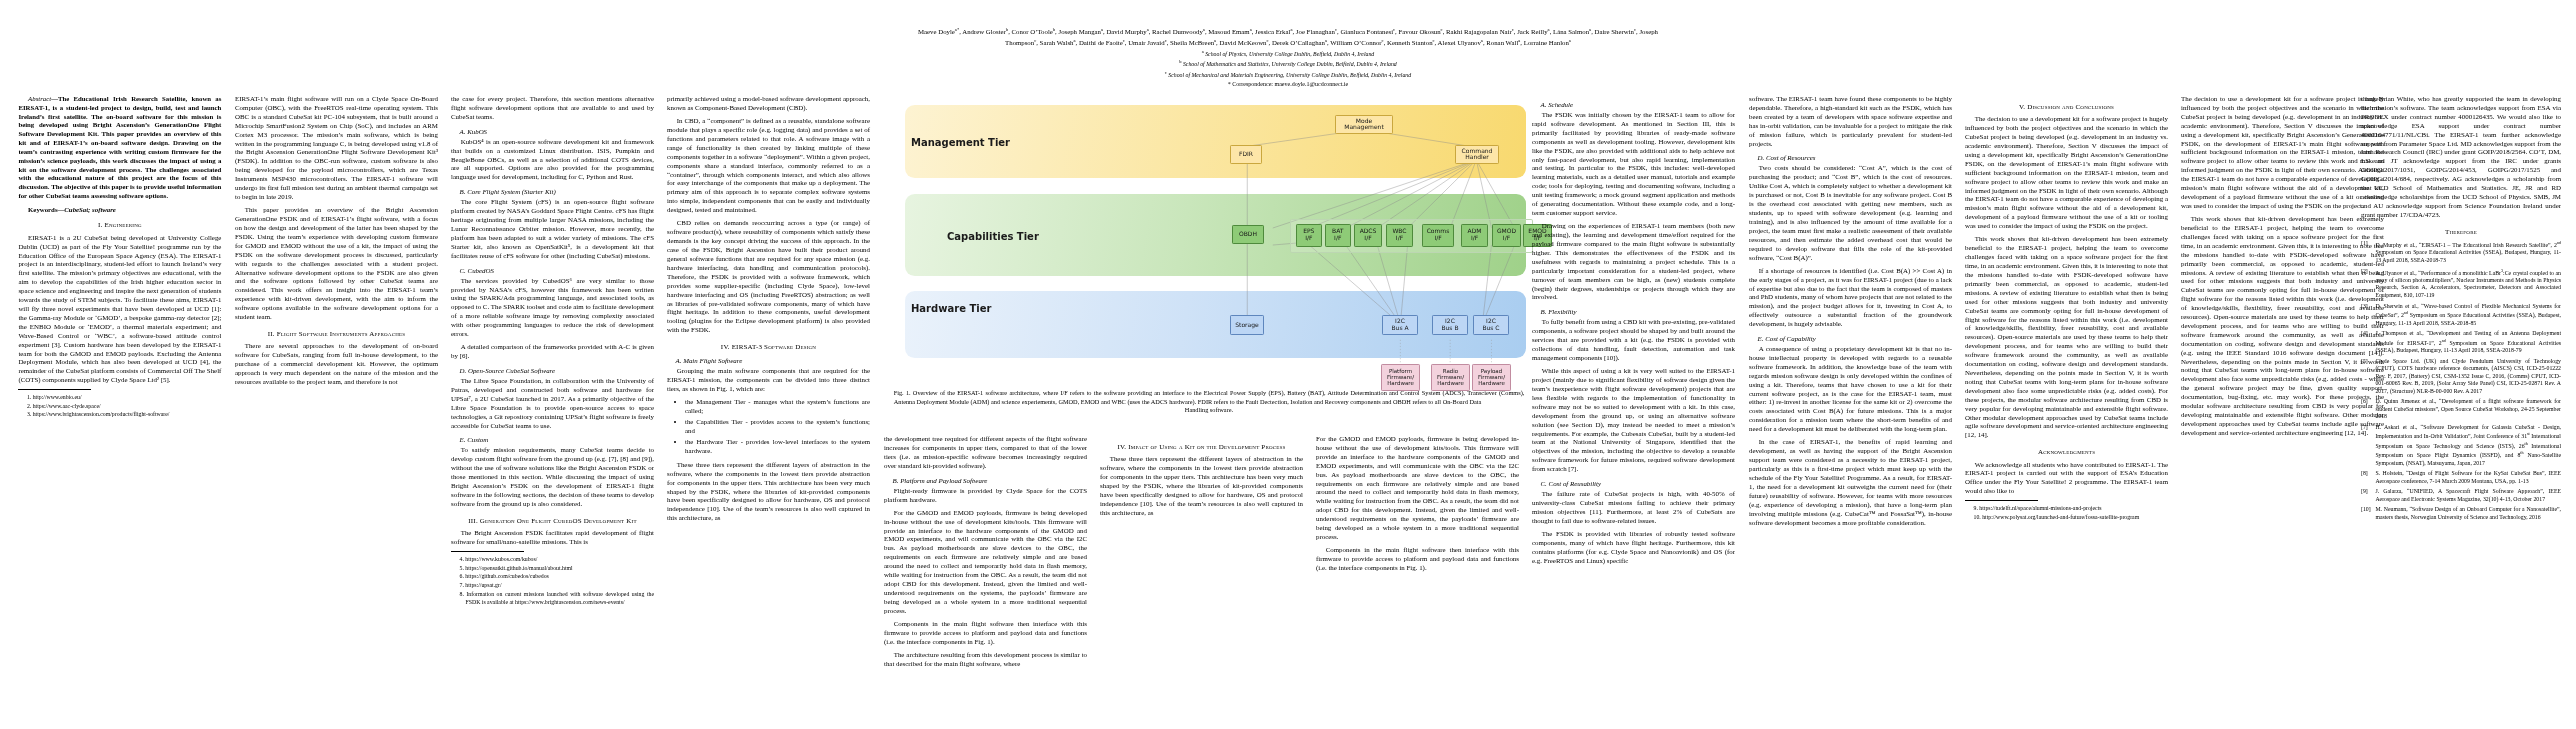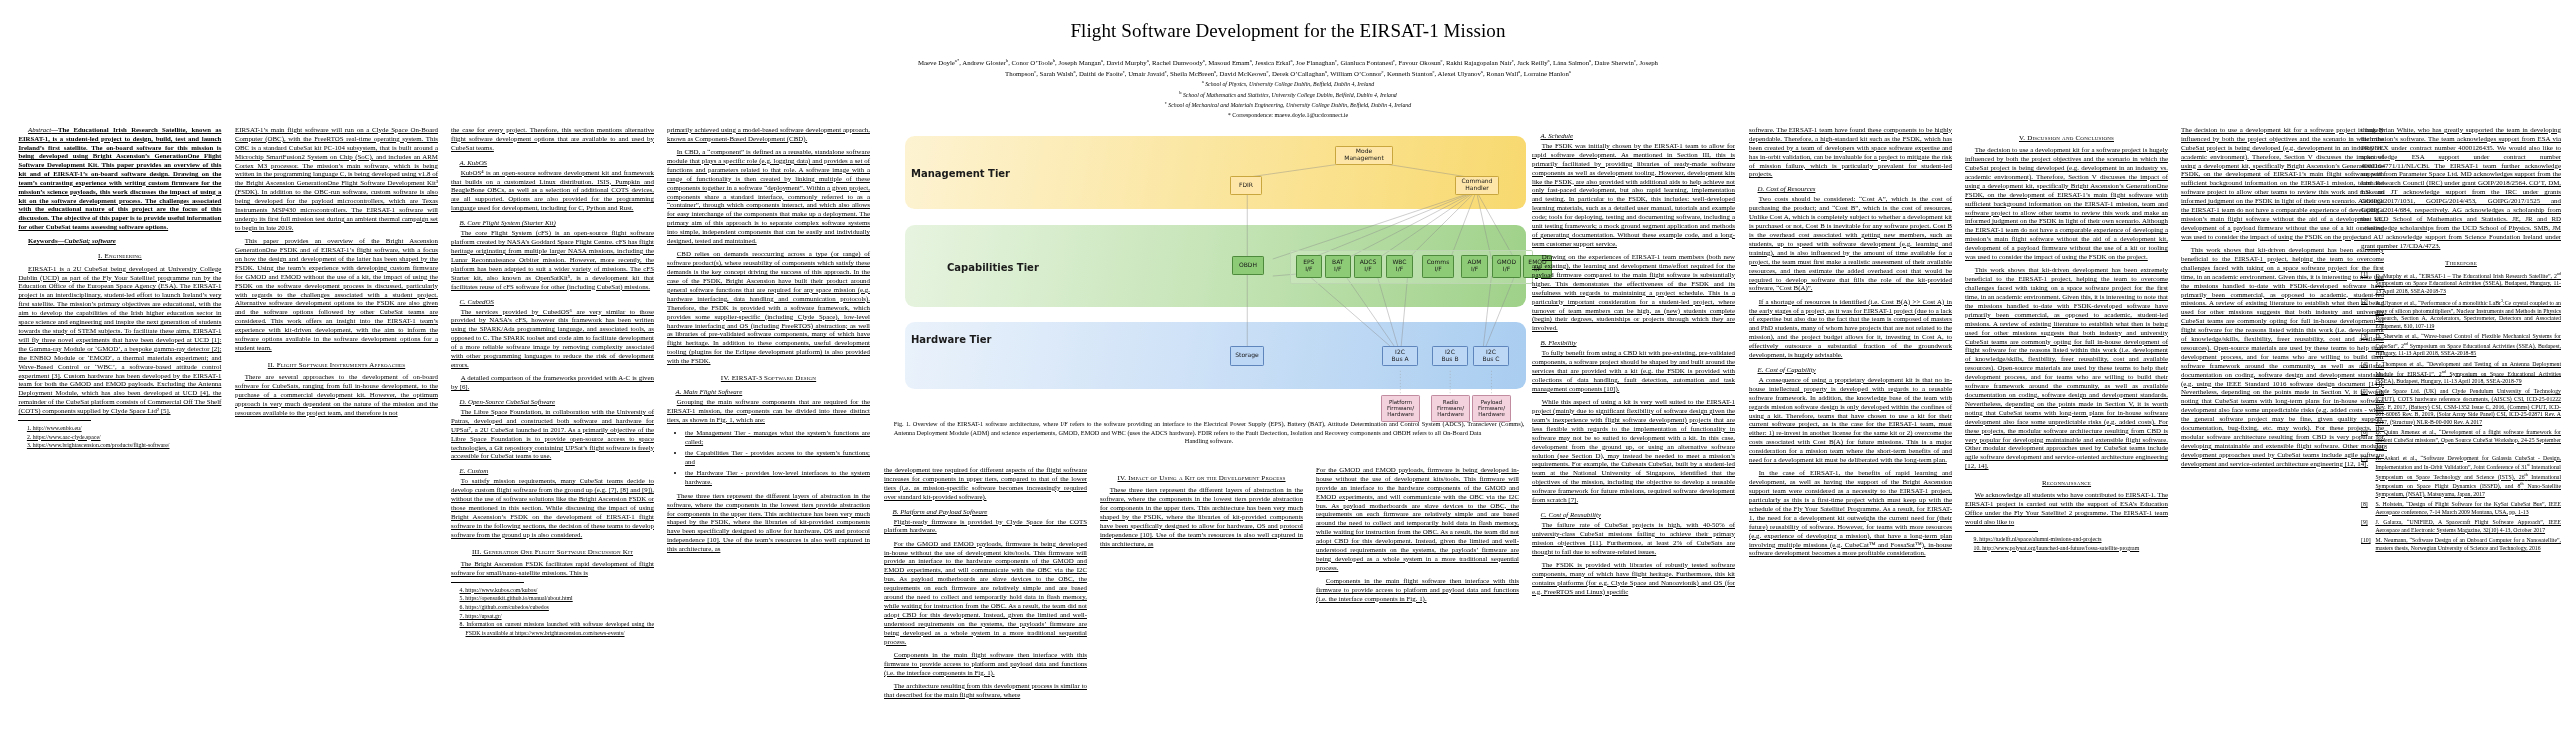--- a/index.html
+++ b/index.html
@@ -10,21 +10,21 @@
   .titleblock{width:784px;margin:0 auto 0 auto;text-align:center;}
   .paper-title{font-size:19px;line-height:1.18;font-weight:400;margin:8.5px 0 0 0;letter-spacing:0.1px;}
   .authors{font-size:6.8px;line-height:1.5;margin-top:16px;text-align:center;padding:0 8.5px;}
   .authors sup{font-size:4.6px;vertical-align:super;}
   .affil{font-size:5.8px;font-style:italic;line-height:1.55;margin-top:0.6px;}
   .affil sup{font-style:normal;font-size:4.5px;}
   .corr{font-size:6px;line-height:1.5;margin-top:0.6px;}
 
   
   .cols{position:relative;margin-top:6px;}
-  .col{position:absolute;top:0;width:203px;text-align:justify;text-decoration:underline;}
+  .col{position:absolute;top:0;width:203px;text-align:justify;}
   .col.c1{left:2.4px;}
   .col.c2{left:219px;}
   .col.c3{left:435px;}
   .col.c4{left:651px;}
   .col.c5{left:868px;}
   .col.c6{left:1084px;}
   .col.c7{left:1300px;}
   .col.c8{left:1516px;}
   .col.c9{left:1733px;}
   .col.c10{left:1949px;}
@@ -72,21 +72,20 @@
   .figcap{font-size:6.3px;line-height:1.32;text-align:justify;margin-top:4.9px;padding:0 9.7px;}
   .figcap .last{display:block;text-align:center;}
   svg.links{position:absolute;left:0;top:0;width:650px;height:286px;pointer-events:none;}
 </style>
 </head>
 <body>
 
 <div class="page">
 
   <div class="titleblock">
-    <h1 class="paper-title">Flight Software Development for the EIRSAT-1 Mission</h1>
     <div class="authors"><span id="authors-slot">Maeve Doyle<sup>a*</sup>, Andrew Gloster<sup>b</sup>, Conor O’Toole<sup>b</sup>, Joseph Mangan<sup>a</sup>, David Murphy<sup>a</sup>, Rachel Dunwoody<sup>a</sup>, Masoud Emam<sup>a</sup>, Jessica Erkal<sup>a</sup>, Joe Flanaghan<sup>c</sup>, Gianluca Fontanesi<sup>c</sup>, Favour Okosun<sup>c</sup>, Rakhi Rajagopalan Nair<sup>c</sup>, Jack Reilly<sup>a</sup>, Lána Salmon<sup>a</sup>, Daire Sherwin<sup>c</sup>, Joseph Thompson<sup>c</sup>, Sarah Walsh<sup>a</sup>, Daithí de Faoite<sup>c</sup>, Umair Javaid<sup>c</sup>, Sheila McBreen<sup>a</sup>, David McKeown<sup>c</sup>, Derek O’Callaghan<sup>a</sup>, William O’Connor<sup>c</sup>, Kenneth Stanton<sup>c</sup>, Alexei Ulyanov<sup>a</sup>, Ronan Wall<sup>a</sup>, Lorraine Hanlon<sup>a</sup></span></div>
     <div class="affil"><sup>a</sup> <span id="affil-a">School of Physics, University College Dublin, Belfield, Dublin 4, Ireland</span></div>
     <div class="affil"><sup>b</sup> <span id="affil-b">School of Mathematics and Statistics, University College Dublin, Belfield, Dublin 4, Ireland</span></div>
     <div class="affil"><sup>c</sup> <span id="affil-c">School of Mechanical and Materials Engineering, University College Dublin, Belfield, Dublin 4, Ireland</span></div>
     <div class="corr">* Correspondence: maeve.doyle.1@ucdconnect.ie</div>
   </div>
 
   <div class="cols">
 
     <div class="col c1">
@@ -115,21 +114,21 @@
       <p>KubOS⁴ is an open-source software development kit and framework that builds on a customized Linux distribution. ISIS, Pumpkin and BeagleBone OBCs, as well as a selection of additional COTS devices, are all supported. Options are also provided for the programming language used for development, including for C, Python and Rust.</p>
       <h3 class="sub">B. Core Flight System (Starter Kit)</h3>
       <p>The core Flight System (cFS) is an open-source flight software platform created by NASA’s Goddard Space Flight Centre. cFS has flight heritage originating from multiple larger NASA missions, including the Lunar Reconnaissance Orbiter mission. However, more recently, the platform has been adapted to suit a wider variety of missions. The cFS Starter kit, also known as OpenSatKit⁵, is a development kit that facilitates reuse of cFS software for other (including CubeSat) missions.</p>
       <h3 class="sub">C. CubedOS</h3>
       <p>The services provided by CubedOS⁶ are very similar to those provided by NASA’s cFS, however this framework has been written using the SPARK/Ada programming language, and associated tools, as opposed to C. The SPARK toolset and code aim to facilitate development of a more reliable software image by removing complexity associated with other programming languages to reduce the risk of development errors.</p>
       <p>A detailed comparison of the frameworks provided with A-C is given by [6].</p>
       <h3 class="sub">D. Open-Source CubeSat Software</h3>
       <p>The Libre Space Foundation, in collaboration with the University of Patras, developed and constructed both software and hardware for UPSat⁷, a 2U CubeSat launched in 2017. As a primarily objective of the Libre Space Foundation is to provide open-source access to space technologies, a Git repository containing UPSat’s flight software is freely accessible for CubeSat teams to use.</p>
       <h3 class="sub">E. Custom</h3>
       <p>To satisfy mission requirements, many CubeSat teams decide to develop custom flight software from the ground up (e.g. [7], [8] and [9]), without the use of software solutions like the Bright Ascension FSDK or those mentioned in this section. While discussing the impact of using Bright Ascension’s FSDK on the development of EIRSAT-1 flight software in the following sections, the decision of these teams to develop software from the ground up is also considered.</p>
-      <h2 class="sec">III.   Generation One Flight Software Discussion Kit</h2>
+      <h2 class="sec">III.   Generation One Flight CubedOS Development Kit</h2>
       <p>The Bright Ascension FSDK facilitates rapid development of flight software for small/nano-satellite missions. This is</p>
       <div class="fnrule"></div>
       <div class="fnlist">
         <div>4. https://www.kubos.com/kubos/</div>
         <div>5. https://opensatkit.github.io/manual/about.html</div>
         <div>6. https://github.com/cubedos/cubedos</div>
         <div>7. https://upsat.gr/</div>
         <div>8. Information on current missions launched with software developed using the FSDK is available at https://www.brightascension.com/news-events/</div>
       </div>
     </div>
@@ -279,21 +278,21 @@
       <p>If a shortage of resources is identified (i.e. Cost B(A) &gt;&gt; Cost A) in the early stages of a project, as it was for EIRSAT-1 project (due to a lack of expertise but also due to the fact that the team is composed of masters and PhD students, many of whom have projects that are not related to the mission), and the project budget allows for it, investing in Cost A, to effectively outsource a substantial fraction of the groundwork development, is hugely advisable.</p>
       <h3 class="sub">E. Cost of Capability</h3>
       <p>A consequence of using a proprietary development kit is that no in-house intellectual property is developed with regards to a reusable software framework. In addition, the knowledge base of the team with regards mission software design is only developed within the confines of using a kit. Therefore, teams that have chosen to use a kit for their current software project, as is the case for the EIRSAT-1 team, must either: 1) re-invest in another license for the same kit or 2) overcome the costs associated with Cost B(A) for future missions. This is a major consideration for a mission team where the short-term benefits of and need for a development kit must be deliberated with the long-term plan.</p>
       <p>In the case of EIRSAT-1, the benefits of rapid learning and development, as well as having the support of the Bright Ascension support team were considered as a necessity to the EIRSAT-1 project, particularly as this is a first-time project which must keep up with the schedule of the Fly Your Satellite! Programme. As a result, for EIRSAT-1, the need for a development kit outweighs the current need for (their future) reusability of software. However, for teams with more resources (e.g. experience of developing a mission), that have a long-term plan involving multiple missions (e.g. CubeCat™ and FossaSat™), in-house software development becomes a more profitable consideration.</p>
     </div>
 
     <div class="col c10">
       <h2 class="sec">V.   Discussion and Conclusions</h2>
       <p>The decision to use a development kit for a software project is hugely influenced by both the project objectives and the scenario in which the CubeSat project is being developed (e.g. development in an industry vs. academic environment). Therefore, Section V discusses the impact of using a development kit, specifically Bright Ascension’s GenerationOne FSDK, on the development of EIRSAT-1’s main flight software with sufficient background information on the EIRSAT-1 mission, team and software project to allow other teams to review this work and make an informed judgment on the FSDK in light of their own scenario. Although the EIRSAT-1 team do not have a comparable experience of developing a mission’s main flight software without the aid of a development kit, development of a payload firmware without the use of a kit or tooling was used to consider the impact of using the FSDK on the project.</p>
       <p>This work shows that kit-driven development has been extremely beneficial to the EIRSAT-1 project, helping the team to overcome challenges faced with taking on a space software project for the first time, in an academic environment. Given this, it is interesting to note that the missions handled to-date with FSDK-developed software have primarily been commercial, as opposed to academic, student-led missions. A review of existing literature to establish what then is being used for other missions suggests that both industry and university CubeSat teams are commonly opting for full in-house development of flight software for the reasons listed within this work (i.e. development of knowledge/skills, flexibility, freer reusability, cost and available resources). Open-source materials are used by these teams to help their development process, and for teams who are willing to build their software framework around the community, as well as available documentation on coding, software design and development standards. Nevertheless, depending on the points made in Section V, it is worth noting that CubeSat teams with long-term plans for in-house software development also face some unpredictable risks (e.g. added costs). For these projects, the modular software architecture resulting from CBD is very popular for developing maintainable and extensible flight software. Other modular development approaches used by CubeSat teams include agile software development and service-oriented architecture engineering [12, 14].</p>
-      <h2 class="sec">Reconnaissance</h2>
+      <h2 class="sec">Acknowledgments</h2>
       <p>We acknowledge all students who have contributed to EIRSAT-1. The EIRSAT-1 project is carried out with the support of ESA’s Education Office under the Fly Your Satellite! 2 programme. The EIRSAT-1 team would also like to</p>
       <div class="fnrule"></div>
       <div class="fnlist">
         <div>9. https://tudelft.nl/space/alumni-missions-and-projects</div>
         <div>10. http://www.polysat.org/launched-and-future/fossa-satellite-program</div>
       </div>
     </div>
 
     <div class="col c11">
       <p class="noind">The decision to use a development kit for a software project is hugely influenced by both the project objectives and the scenario in which the CubeSat project is being developed (e.g. development in an industry vs. academic environment). Therefore, Section V discusses the impact of using a development kit, specifically Bright Ascension’s GenerationOne FSDK, on the development of EIRSAT-1’s main flight software with sufficient background information on the EIRSAT-1 mission, team and software project to allow other teams to review this work and make an informed judgment on the FSDK in light of their own scenario. Although the EIRSAT-1 team do not have a comparable experience of developing a mission’s main flight software without the aid of a development kit, development of a payload firmware without the use of a kit or tooling was used to consider the impact of using the FSDK on the project.</p>

